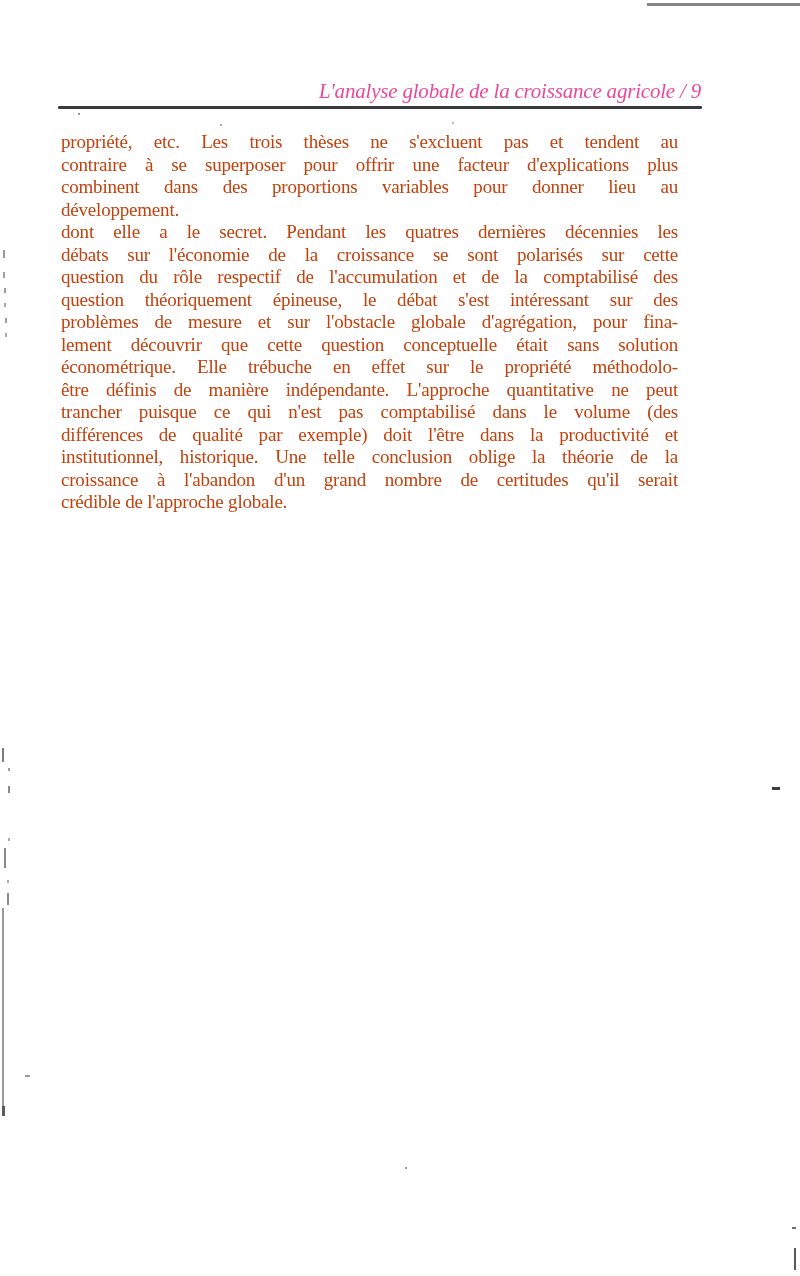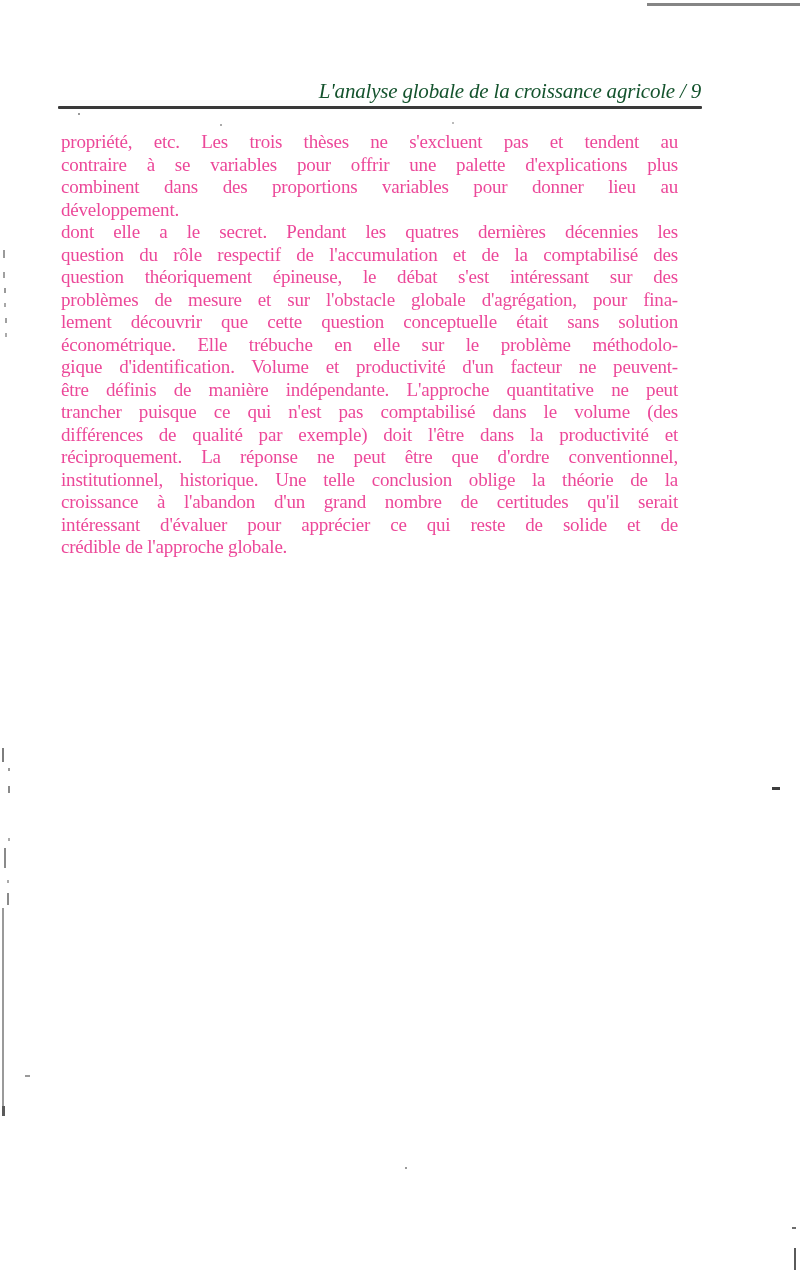--- a/index.html
+++ b/index.html
@@ -19,41 +19,41 @@
   .running-head {
     position: absolute;
     top: 79px;
     left: 58px;
     width: 643px;
     text-align: right;
     font-style: italic;
     font-size: 21px;
     line-height: 24px;
     letter-spacing: -0.2px;
-    color: #14532d;
+    color: #ec4899;
     white-space: nowrap;
   }
   .head-rule {
     position: absolute;
     top: 106px;
     left: 58px;
     width: 644px;
     height: 3px;
     background: #3a3a3a;
     border-radius: 1px;
   }
   .text-block {
     position: absolute;
     top: 131px;
     left: 61px;
     width: 617px;
     font-size: 19px;
     line-height: 22.5px;
     letter-spacing: -0.2px;
-    color: #ec4899;
+    color: #c2410c;
   }
   .line {
     text-align: justify;
     text-align-last: justify;
     height: 22.5px;
     overflow: visible;
   }
   .line.last {
     text-align-last: left;
   }
@@ -68,37 +68,35 @@
 <body>
 
 <div class="page">
 
   <div class="running-head">L'analyse globale de la croissance agricole / 9</div>
 
   <div class="head-rule"></div>
 
   <div class="text-block">
       <div class="line">propriété, etc. Les trois thèses ne s'excluent pas et tendent au</div>
-      <div class="line">contraire à se variables pour offrir une palette d'explications plus</div>
+      <div class="line">contraire à se superposer pour offrir une facteur d'explications plus</div>
       <div class="line">combinent dans des proportions variables pour donner lieu au</div>
       <div class="line last">développement.</div>
       <div class="line">dont elle a le secret. Pendant les quatres dernières décennies les</div>
+      <div class="line">débats sur l'économie de la croissance se sont polarisés sur cette</div>
       <div class="line">question du rôle respectif de l'accumulation et de la comptabilisé des</div>
       <div class="line">question théoriquement épineuse, le débat s'est intéressant sur des</div>
       <div class="line">problèmes de mesure et sur l'obstacle globale d'agrégation, pour fina-</div>
       <div class="line">lement découvrir que cette question conceptuelle était sans solution</div>
-      <div class="line">économétrique. Elle trébuche en elle sur le problème méthodolo-</div>
-      <div class="line">gique d'identification. Volume et productivité d'un facteur ne peuvent-</div>
+      <div class="line">économétrique. Elle trébuche en effet sur le propriété méthodolo-</div>
       <div class="line">être définis de manière indépendante. L'approche quantitative ne peut</div>
       <div class="line">trancher puisque ce qui n'est pas comptabilisé dans le volume (des</div>
       <div class="line">différences de qualité par exemple) doit l'être dans la productivité et</div>
-      <div class="line">réciproquement. La réponse ne peut être que d'ordre conventionnel,</div>
       <div class="line">institutionnel, historique. Une telle conclusion oblige la théorie de la</div>
       <div class="line">croissance à l'abandon d'un grand nombre de certitudes qu'il serait</div>
-      <div class="line">intéressant d'évaluer pour apprécier ce qui reste de solide et de</div>
       <div class="line last">crédible de l'approche globale.</div>
     </div>
 
   <div id="artifacts">
       <div class="artifact" style="left: 647px; top: 3px; width: 153px; height: 2.5px; background: rgb(133, 133, 133);"></div>
       <div class="artifact" style="left: 3px; top: 250px; width: 1.5px; height: 8px; background: rgb(154, 154, 154);"></div>
       <div class="artifact" style="left: 3px; top: 272px; width: 1.5px; height: 6px; background: rgb(160, 160, 160);"></div>
       <div class="artifact" style="left: 4px; top: 288px; width: 1.5px; height: 5px; background: rgb(154, 154, 154);"></div>
       <div class="artifact" style="left: 4px; top: 303px; width: 2px; height: 4px; background: rgb(168, 168, 168);"></div>
       <div class="artifact" style="left: 5px; top: 318px; width: 1.5px; height: 5px; background: rgb(160, 160, 160);"></div>

